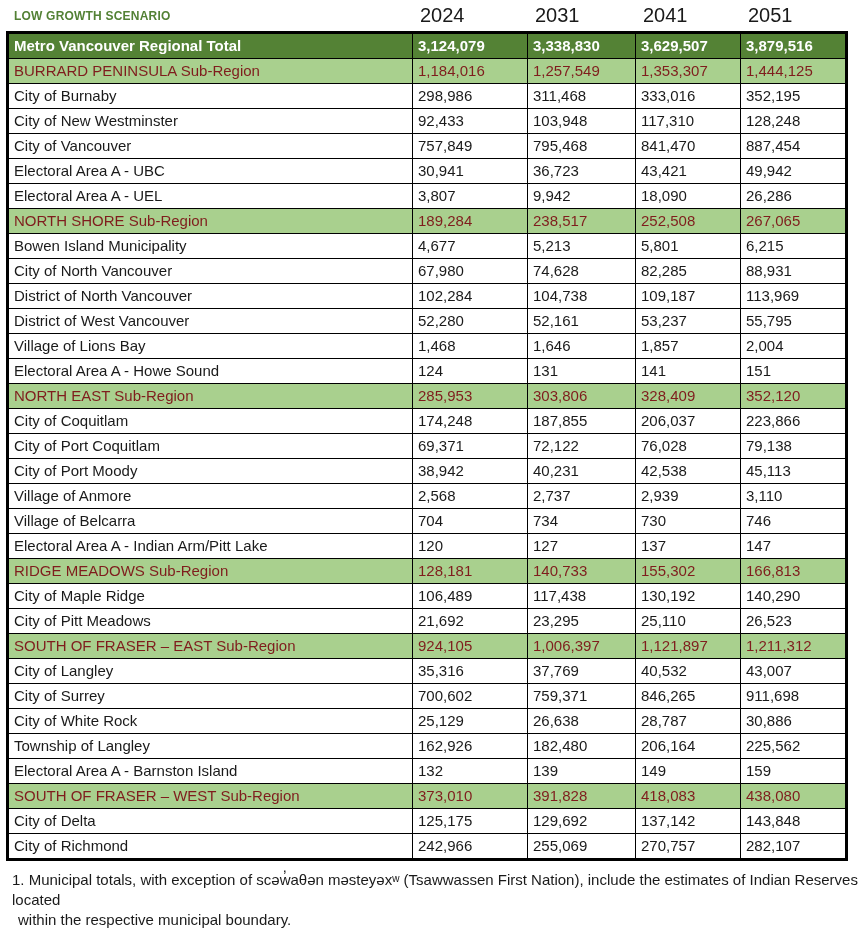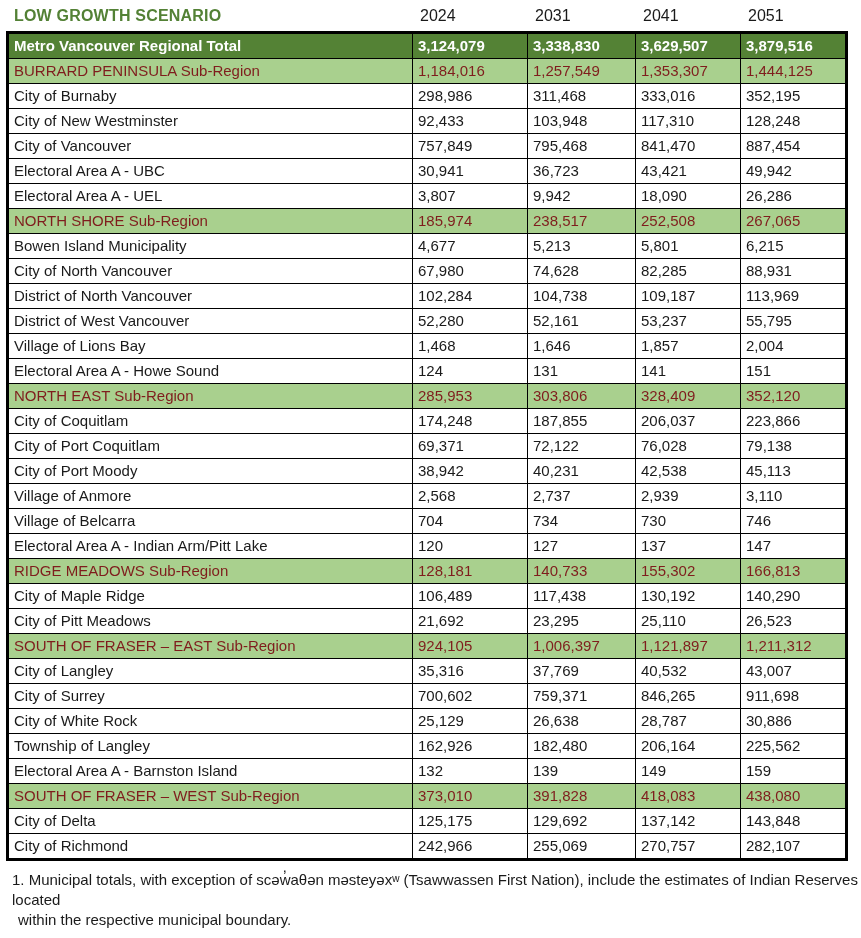--- a/index.html
+++ b/index.html
@@ -15,28 +15,28 @@
   .header-row {
     display: grid;
     grid-template-columns: 405px 115px 108px 105px 106px;
     margin-left: 10px;
     width: 839px;
     height: 31px;
     align-items: center;
   }
   .page-title {
     font-weight: 700;
-    font-size: 16px;
+    font-size: 12px;
     color: #538135;
     padding-left: 4px;
     letter-spacing: 0.2px;
     white-space: nowrap;
   }
   .year-header {
-    font-size: 16px;
+    font-size: 20px;
     color: #1a1a1a;
     padding-left: 5px;
     white-space: nowrap;
   }
   table.pop-table {
     border-collapse: collapse;
     margin-left: 6px;
     width: 839px;
     table-layout: fixed;
     border: 3px solid #000000;
@@ -135,21 +135,21 @@
         </tr>
         <tr class="municipality">
           <td>Electoral Area A - UEL</td>
           <td>3,807</td>
           <td>9,942</td>
           <td>18,090</td>
           <td>26,286</td>
         </tr>
         <tr class="subregion">
           <td>NORTH SHORE Sub-Region</td>
-          <td>185,974</td>
+          <td>189,284</td>
           <td>238,517</td>
           <td>252,508</td>
           <td>267,065</td>
         </tr>
         <tr class="municipality">
           <td>Bowen Island Municipality</td>
           <td>4,677</td>
           <td>5,213</td>
           <td>5,801</td>
           <td>6,215</td>

